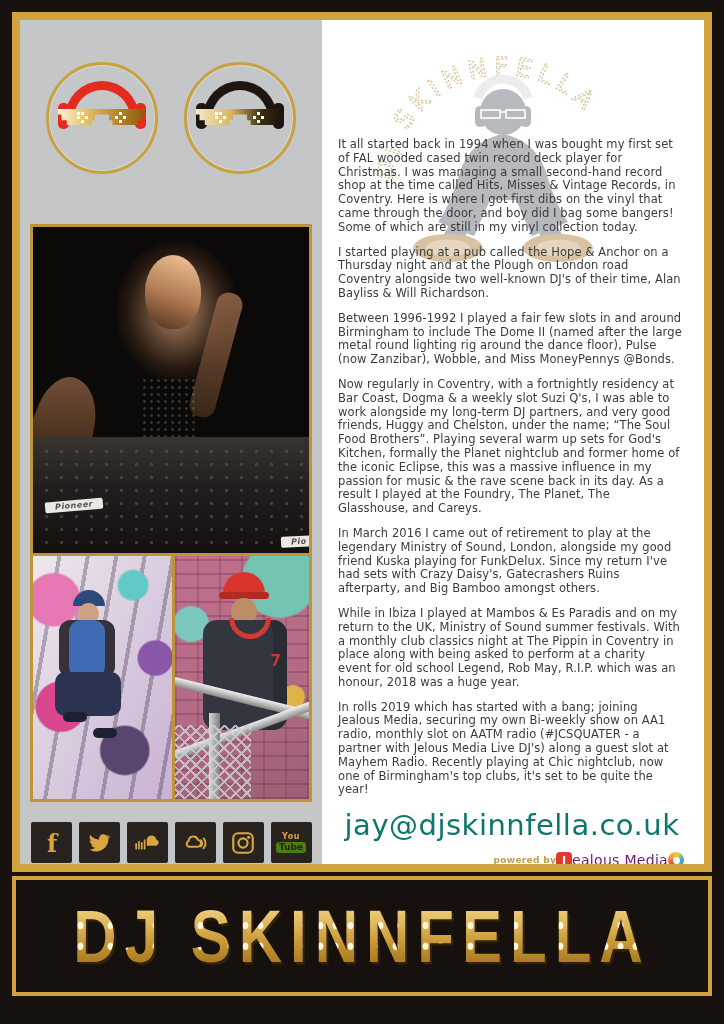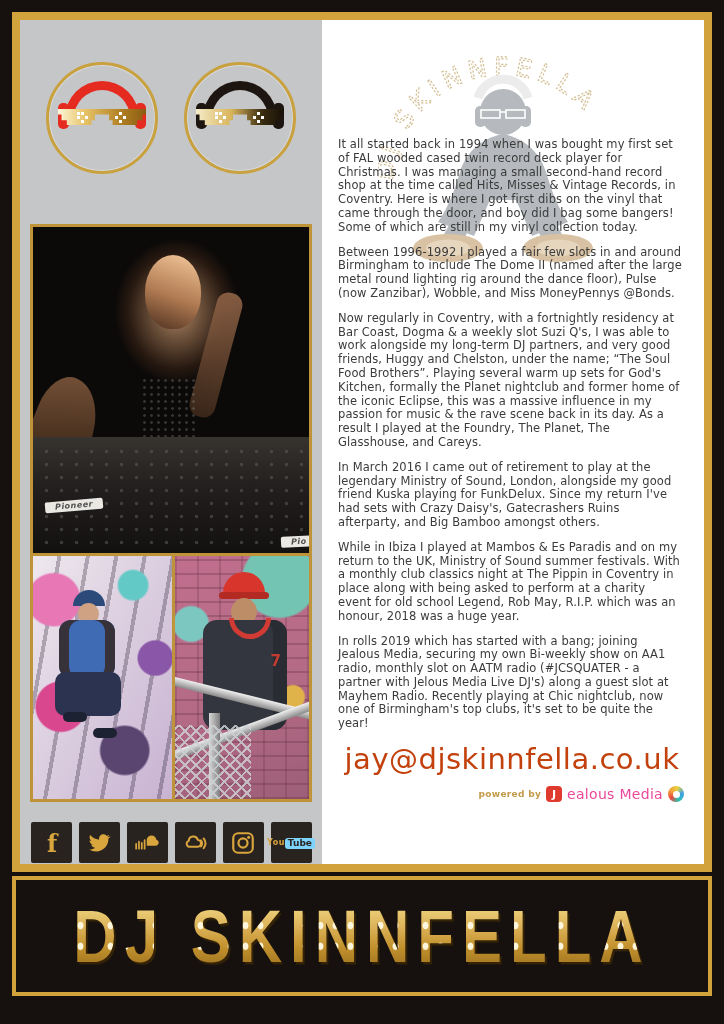--- a/index.html
+++ b/index.html
@@ -87,37 +87,37 @@
   .f2-rail.b{top:168px;left:-6px;transform:rotate(-20deg);}
   .f2-post{position:absolute;bottom:0;left:34px;width:11px;height:86px;background:linear-gradient(90deg,#d8d8d8,#7e7e7e);}
   .f2-mesh{position:absolute;bottom:0;left:0;width:76px;height:74px;opacity:.8;
       background:repeating-linear-gradient(45deg,transparent 0 6px,#cfd3d6 6px 8px),
                  repeating-linear-gradient(-45deg,transparent 0 6px,#cfd3d6 6px 8px);}
   
   .socials{margin-top:20px;display:flex;gap:7px;}
   .soc{width:41px;height:41px;background:#292320;border-radius:2px;display:flex;align-items:center;
        justify-content:center;cursor:pointer;}
   .soc svg{display:block;}
-  .yt{display:flex;flex-direction:row;align-items:center;line-height:1;color:#d9a53d;font-weight:bold;}
+  .yt{display:flex;flex-direction:column;align-items:center;line-height:1;color:#d9a53d;font-weight:bold;}
   .yt .t1{font-size:8px;letter-spacing:.5px;}
-  .yt .t2{font-size:9px;background:#7dd3fc;color:#292320;padding:1px 3px;border-radius:3px;margin-top:1px;}
+  .yt .t2{font-size:9px;background:#4d7c0f;color:#292320;padding:1px 3px;border-radius:3px;margin-top:1px;}
   
   .panel-right{flex:1;position:relative;padding:0 18px 0 16px;overflow:hidden;background:#fff;}
   .wm{position:absolute;top:30px;left:50%;transform:translateX(-50%);pointer-events:none;}
   .bio p{position:relative;z-index:2;font-size:11.5px;line-height:1.2;color:#3b3b3b;margin:0 4px 11px 0;
          letter-spacing:.1px;}
   .bio p.first{margin-top:118px;}
-  .email{position:relative;z-index:2;text-align:center;font-size:29px;color:#c2410c;letter-spacing:.5px;
+  .email{position:relative;z-index:2;text-align:center;font-size:29px;color:#0f766e;letter-spacing:.5px;
          margin-top:2px;cursor:pointer;}
-  .powered{position:relative;z-index:2;display:flex;justify-content:flex-end;align-items:center;gap:5px;
+  .powered{position:relative;z-index:2;display:flex;justify-content:flex-end;align-items:center;
            margin-top:10px;padding-right:2px;}
   .pb-label{font-size:9px;font-weight:bold;color:#c29a4a;letter-spacing:.3px;}
   .pb-j{width:16px;height:16px;border-radius:4px;background:#e03a2f;color:#fff;font-weight:bold;font-size:11px;
         display:flex;align-items:center;justify-content:center;}
-  .pb-rest{font-size:14px;color:#ec4899;letter-spacing:.3px;}
+  .pb-rest{font-size:14px;color:#701a75;letter-spacing:.3px;}
   .pb-circle{width:16px;height:16px;border-radius:50%;position:relative;
       background:conic-gradient(from 230deg,#e84a3c,#f2a03c,#e8d23c,#3ca0e8,#2cc0b0,#e84a3c);}
   .pb-circle::after{content:"";position:absolute;inset:4.5px;background:#fff;border-radius:50%;}
   
   .footer{height:140px;display:flex;}
   .marquee-box{flex:1;border:4px solid #d2a23c;margin:4px 0 16px 0;display:flex;align-items:center;
                justify-content:center;background:#16110e;}
   .marquee{margin:0;font-family:"Liberation Sans",sans-serif;font-weight:800;font-size:60px;
       letter-spacing:8px;transform:scaleY(1.22);white-space:nowrap;
       background:
@@ -270,20 +270,21 @@
             <rect x="110" y="202" width="6" height="4"></rect>
               <rect x="119" y="202" width="6" height="4"></rect>
               <rect x="128" y="202" width="6" height="4"></rect>
               <rect x="137" y="202" width="6" height="4"></rect>
           </g>
         </g>
       </svg>
 
       <div class="bio">
         <p class="first">It all started back in 1994 when I was bought my first set of FAL wooded cased twin record deck player for Christmas. I was managing a small second-hand record shop at the time called Hits, Misses &amp; Vintage Records, in Coventry. Here is where I got first dibs on the vinyl that came through the door, and boy did I bag some bangers! Some of which are still in my vinyl collection today.</p>
+        <p>I started playing at a pub called the Hope &amp; Anchor on a Thursday night and at the Plough on London road Coventry alongside two well-known DJ's of their time, Alan Bayliss &amp; Will Richardson.</p>
         <p>Between 1996-1992 I played a fair few slots in and around Birmingham to include The Dome II (named after the large metal round lighting rig around the dance floor), Pulse (now Zanzibar), Wobble, and Miss MoneyPennys @Bonds.</p>
         <p>Now regularly in Coventry, with a fortnightly residency at Bar Coast, Dogma &amp; a weekly slot Suzi Q's, I was able to work alongside my long-term DJ partners, and very good friends, Huggy and Chelston, under the name; “The Soul Food Brothers”. Playing several warm up sets for God's Kitchen, formally the Planet nightclub and former home of the iconic Eclipse, this was a massive influence in my passion for music &amp; the rave scene back in its day. As a result I played at the Foundry, The Planet, The Glasshouse, and Careys.</p>
         <p>In March 2016 I came out of retirement to play at the legendary Ministry of Sound, London, alongside my good friend Kuska playing for FunkDelux. Since my return I've had sets with Crazy Daisy's, Gatecrashers Ruins afterparty, and Big Bamboo amongst others.</p>
         <p>While in Ibiza I played at Mambos &amp; Es Paradis and on my return to the UK, Ministry of Sound summer festivals. With a monthly club classics night at The Pippin in Coventry in place along with being asked to perform at a charity event for old school Legend, Rob May, R.I.P. which was an honour, 2018 was a huge year.</p>
         <p>In rolls 2019 which has started with a bang; joining Jealous Media, securing my own Bi-weekly show on AA1 radio, monthly slot on AATM radio (#JCSQUATER - a partner with Jelous Media Live DJ's) along a guest slot at Mayhem Radio. Recently playing at Chic nightclub, now one of Birmingham's top clubs, it's set to be quite the year!</p>
       </div>
 
       <div class="email">jay@djskinnfella.co.uk</div>
 
       <div class="powered">

